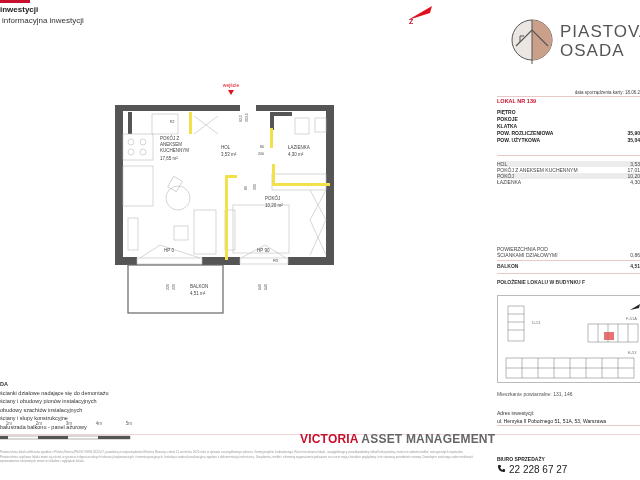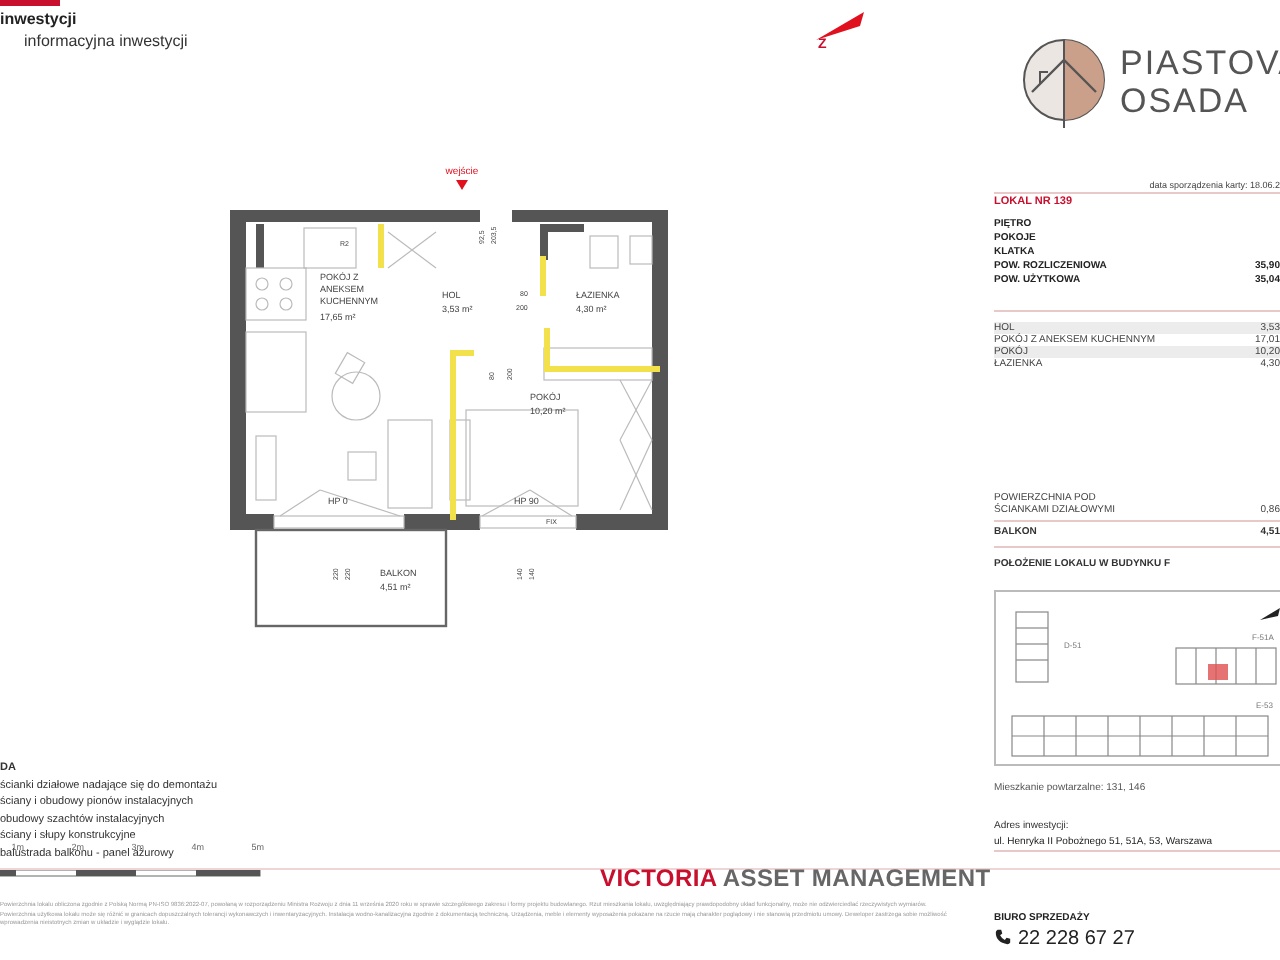--- a/index.html
+++ b/index.html
@@ -1,41 +1,41 @@
 <!DOCTYPE html>
 <html><head>
 <meta charset="utf-8">
 <style>
   html,body{margin:0;padding:0;}
   body{width:640px;height:480px;overflow:hidden;background:#fff;position:relative;font-family:"Liberation Sans",sans-serif;color:#333;}
   .abs{position:absolute;}
   .topbar{left:0;top:0;width:30px;height:3px;background:#c8102e;}
   .title{left:0;top:5px;font-size:8px;font-weight:bold;color:#222;}
-  .subtitle{left:12px;top:16px;font-size:8px;color:#333;}
+  .subtitle{left:2px;top:16px;font-size:8px;color:#333;}
   .north{left:404px;top:4px;}
   .logo{left:508px;top:16px;}
   .logo-text{left:560px;top:22px;font-size:17px;letter-spacing:1px;color:#555;line-height:19px;}
   .date-line{left:500px;top:90px;width:140px;text-align:right;font-size:4.5px;color:#444;}
   .divider{height:1px;background:#e8c8c8;}
   .lokal{left:497px;top:98px;font-size:5.5px;font-weight:bold;color:#c8102e;}
   .specs{left:497px;top:109px;width:143px;font-size:5px;font-weight:bold;color:#222;}
   .specs .row{display:flex;justify-content:space-between;height:7px;line-height:7px;}
   .rooms{left:497px;top:161px;width:143px;font-size:5px;color:#444;}
   .rooms .row{display:flex;justify-content:space-between;height:6px;line-height:6px;}
   .rooms .row.shade{background:#ececec;}
   .extra{left:497px;top:246px;width:143px;font-size:5px;color:#444;}
   .extra .row{display:flex;justify-content:space-between;}
   .balkon{left:497px;top:263px;width:143px;font-size:5px;font-weight:bold;color:#333;display:flex;justify-content:space-between;}
   .position-title{left:497px;top:279px;font-size:5px;font-weight:bold;color:#333;}
   .position-map{left:497px;top:295px;width:143px;height:86px;border:1px solid #bbb;border-right:none;background:#fff;}
   .repeat{left:497px;top:391px;font-size:5px;color:#555;}
   .addr-label{left:497px;top:410px;font-size:5px;color:#333;}
   .addr{left:497px;top:418px;font-size:5px;color:#222;width:143px;border-bottom:1px solid #e8c8c8;padding-bottom:1px;}
   .sales-label{left:497px;top:456px;font-size:5px;font-weight:bold;color:#222;}
-  .phone{left:497px;top:464px;font-size:10px;color:#222;display:flex;gap:3px;}
+  .phone{left:497px;top:464px;font-size:10px;color:#222;display:flex;align-items:center;gap:3px;}
   .legend{left:0;top:388px;font-size:5.5px;color:#333;line-height:8.5px;}
   .scale{left:0;top:421px;}
   .scale-labels{display:flex;font-size:4.5px;color:#666;}
   .scale-labels span{width:30px;text-align:right;}
   .footer-line{left:0;top:434px;width:640px;height:1px;background:#f0d5d5;}
   .vam{left:300px;top:432px;font-size:12px;font-weight:bold;color:#666;letter-spacing:0.2px;}
   .vam .red{color:#c8102e;}
   .disclaimer{left:0;top:450px;width:480px;font-size:3px;color:#999;line-height:4.5px;}
 </style>
 </head>

